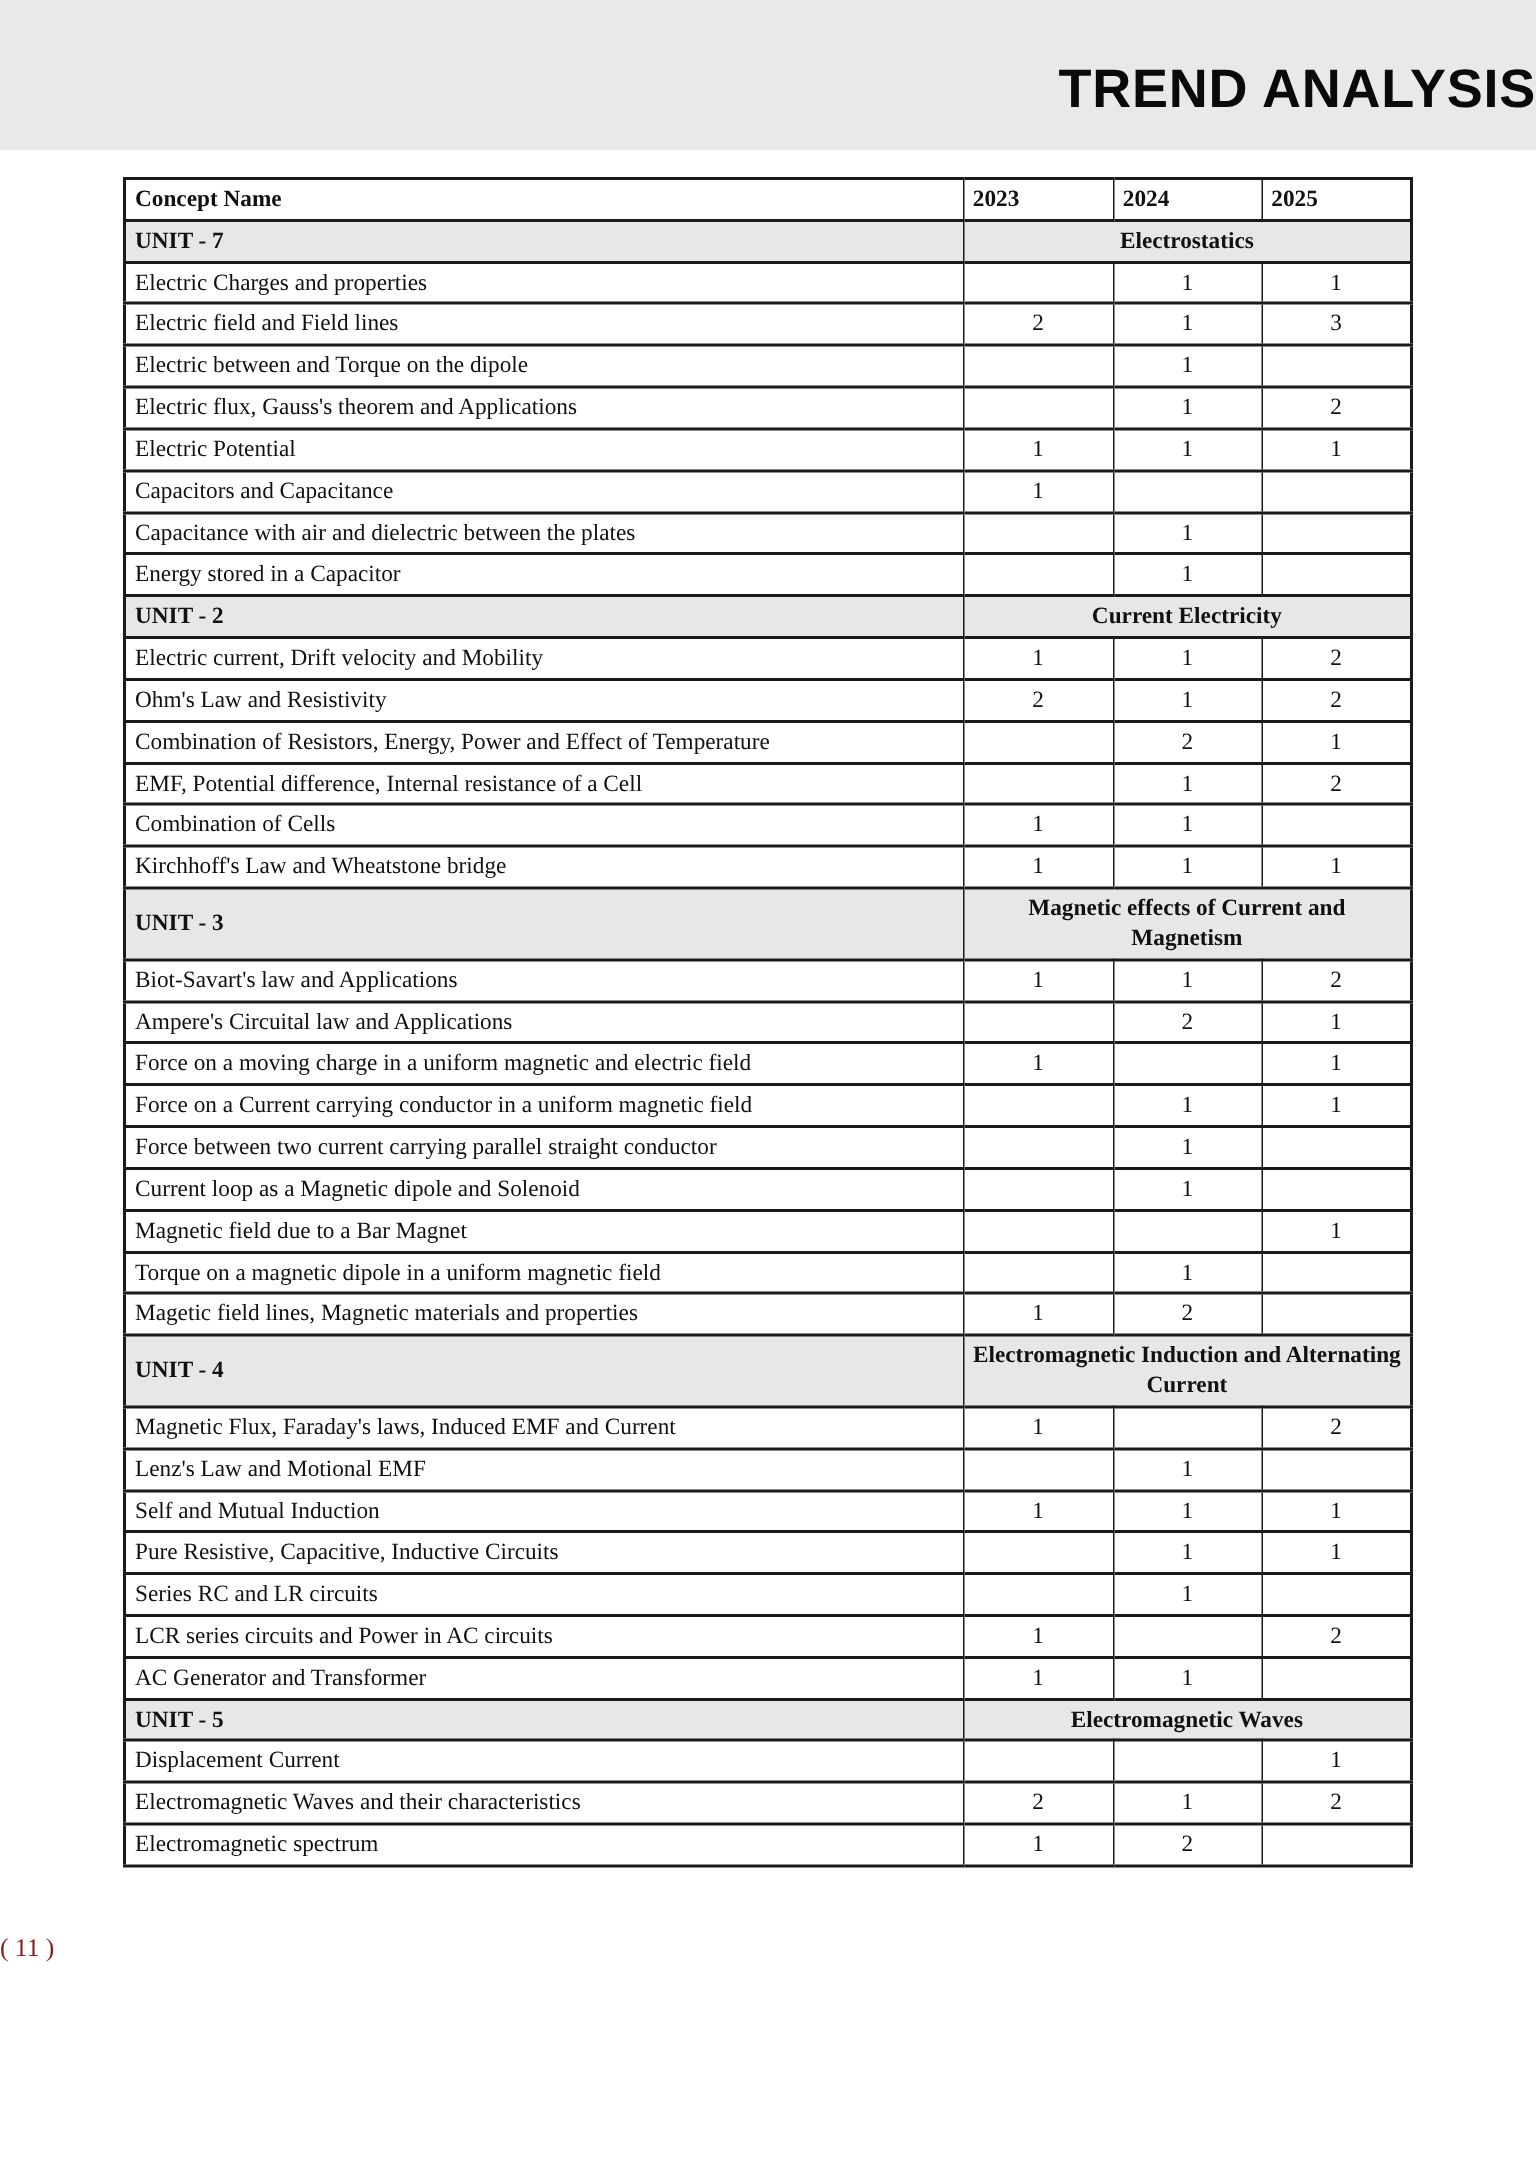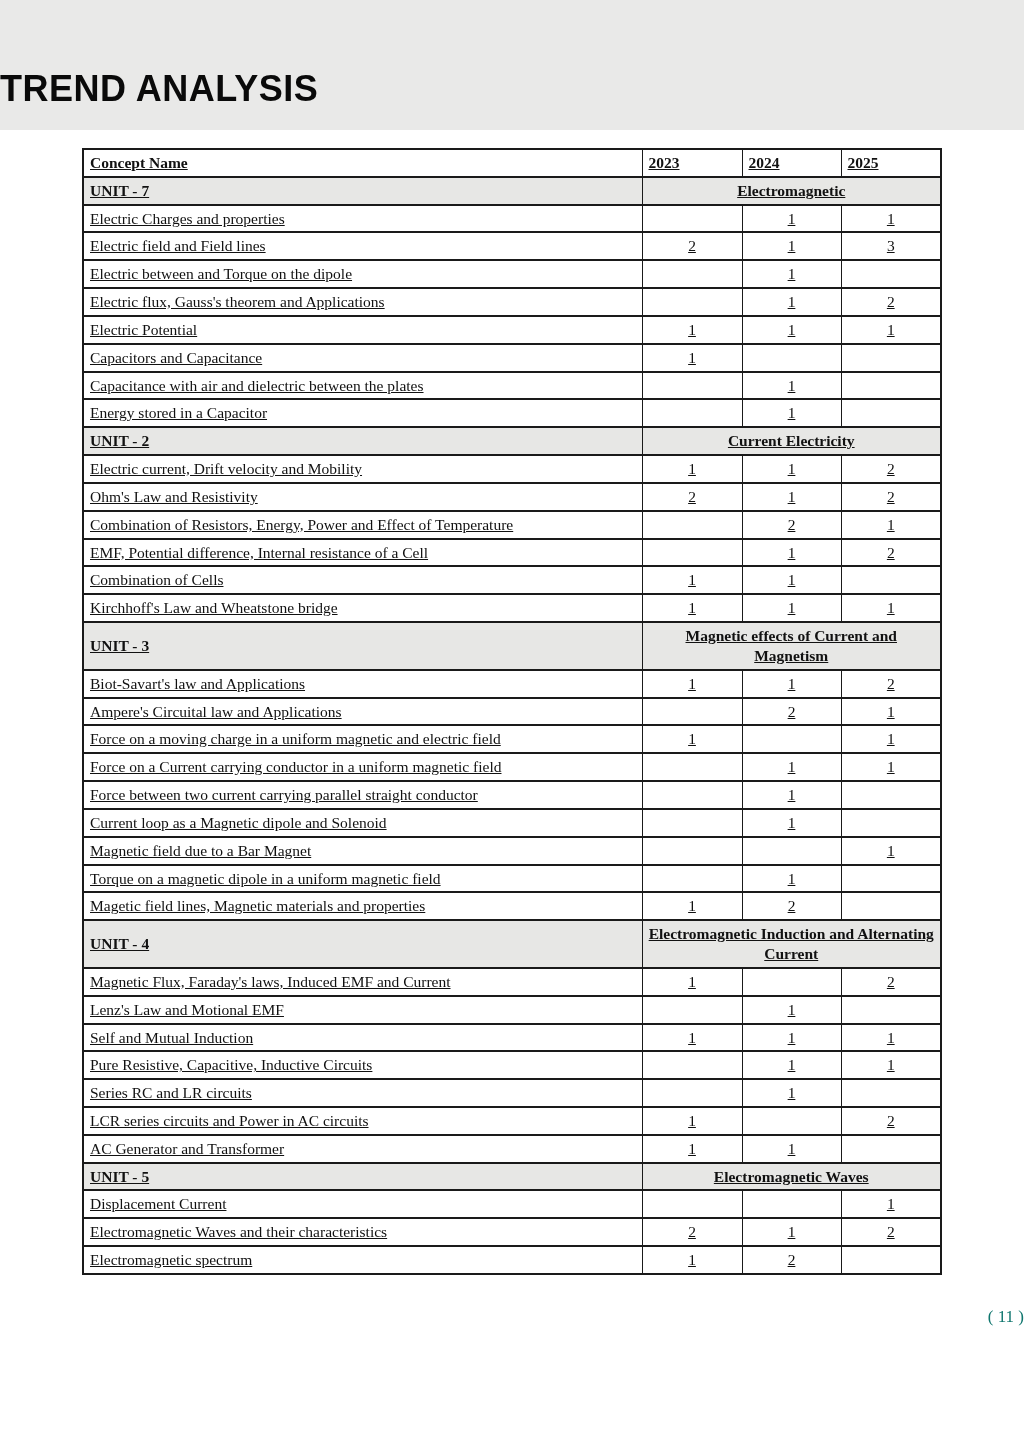--- a/index.html
+++ b/index.html
@@ -3,36 +3,35 @@
 <meta charset="utf-8">
 <style>
   * { margin: 0; padding: 0; box-sizing: border-box; }
   html, body {
     width: 1024px; height: 1440px;
     background: #ffffff;
     font-family: "Liberation Serif", serif;
     color: #111111;
   }
   .banner {
-    width: 1024px; height: 130px;
+    width: 1024px; height: 100px;
     background: #e9e9e8;
-    display: flex; align-items: flex-end; justify-content: flex-start;
+    display: flex; align-items: flex-end; justify-content: flex-end;
     padding-bottom: 20px;
   }
   .page-title {
     font-family: "Liberation Sans", sans-serif;
     font-weight: bold;
     font-size: 36px;
     letter-spacing: 0.5px;
     color: #0a0a0a;
   }
   .table-wrap {
     margin: 18px 0 0 82px;
     width: 788px;
-    text-decoration: underline;
   }
   table.trend {
     border-collapse: collapse;
     width: 858px;
     table-layout: fixed;
   }
   table.trend th, table.trend td {
     border: 1.5px solid #1a1a1a;
     border-top-width: 2px;
     border-bottom-width: 2px;
@@ -47,24 +46,24 @@
   th.concept-h { text-align: left; font-weight: bold; }
   th.year-h { text-align: left; font-weight: bold; }
   td.concept { text-align: left; }
   td.num { text-align: center; }
   tr.unit-row td {
     background: #e7e7e5;
     font-weight: bold;
   }
   td.unit-title { text-align: center; }
   .footer {
-    margin-top: 32px;
-    text-align: right;
+    margin-top: 44px;
+    text-align: left;
     font-size: 17px;
-    color: #0f766e;
+    color: #7f1d1d;
   }
 </style>
 </head>
 <body>
 
 <div class="banner">
   <div class="page-title">TREND ANALYSIS</div>
 </div>
 
 <div class="table-wrap">
@@ -79,21 +78,21 @@
       <tr>
         <th class="concept-h">Concept Name</th>
         <th class="year-h">2023</th>
         <th class="year-h">2024</th>
         <th class="year-h">2025</th>
       </tr>
     </thead>
     <tbody>
         <tr class="unit-row">
           <td class="concept">UNIT - 7</td>
-          <td colspan="3" class="unit-title">Electromagnetic</td>
+          <td colspan="3" class="unit-title">Electrostatics</td>
         </tr>
         <tr>
           <td class="concept">Electric Charges and properties</td>
           <td class="num"></td>
           <td class="num">1</td>
           <td class="num">1</td>
         </tr>
         <tr>
           <td class="concept">Electric field and Field lines</td>
           <td class="num">2</td>

